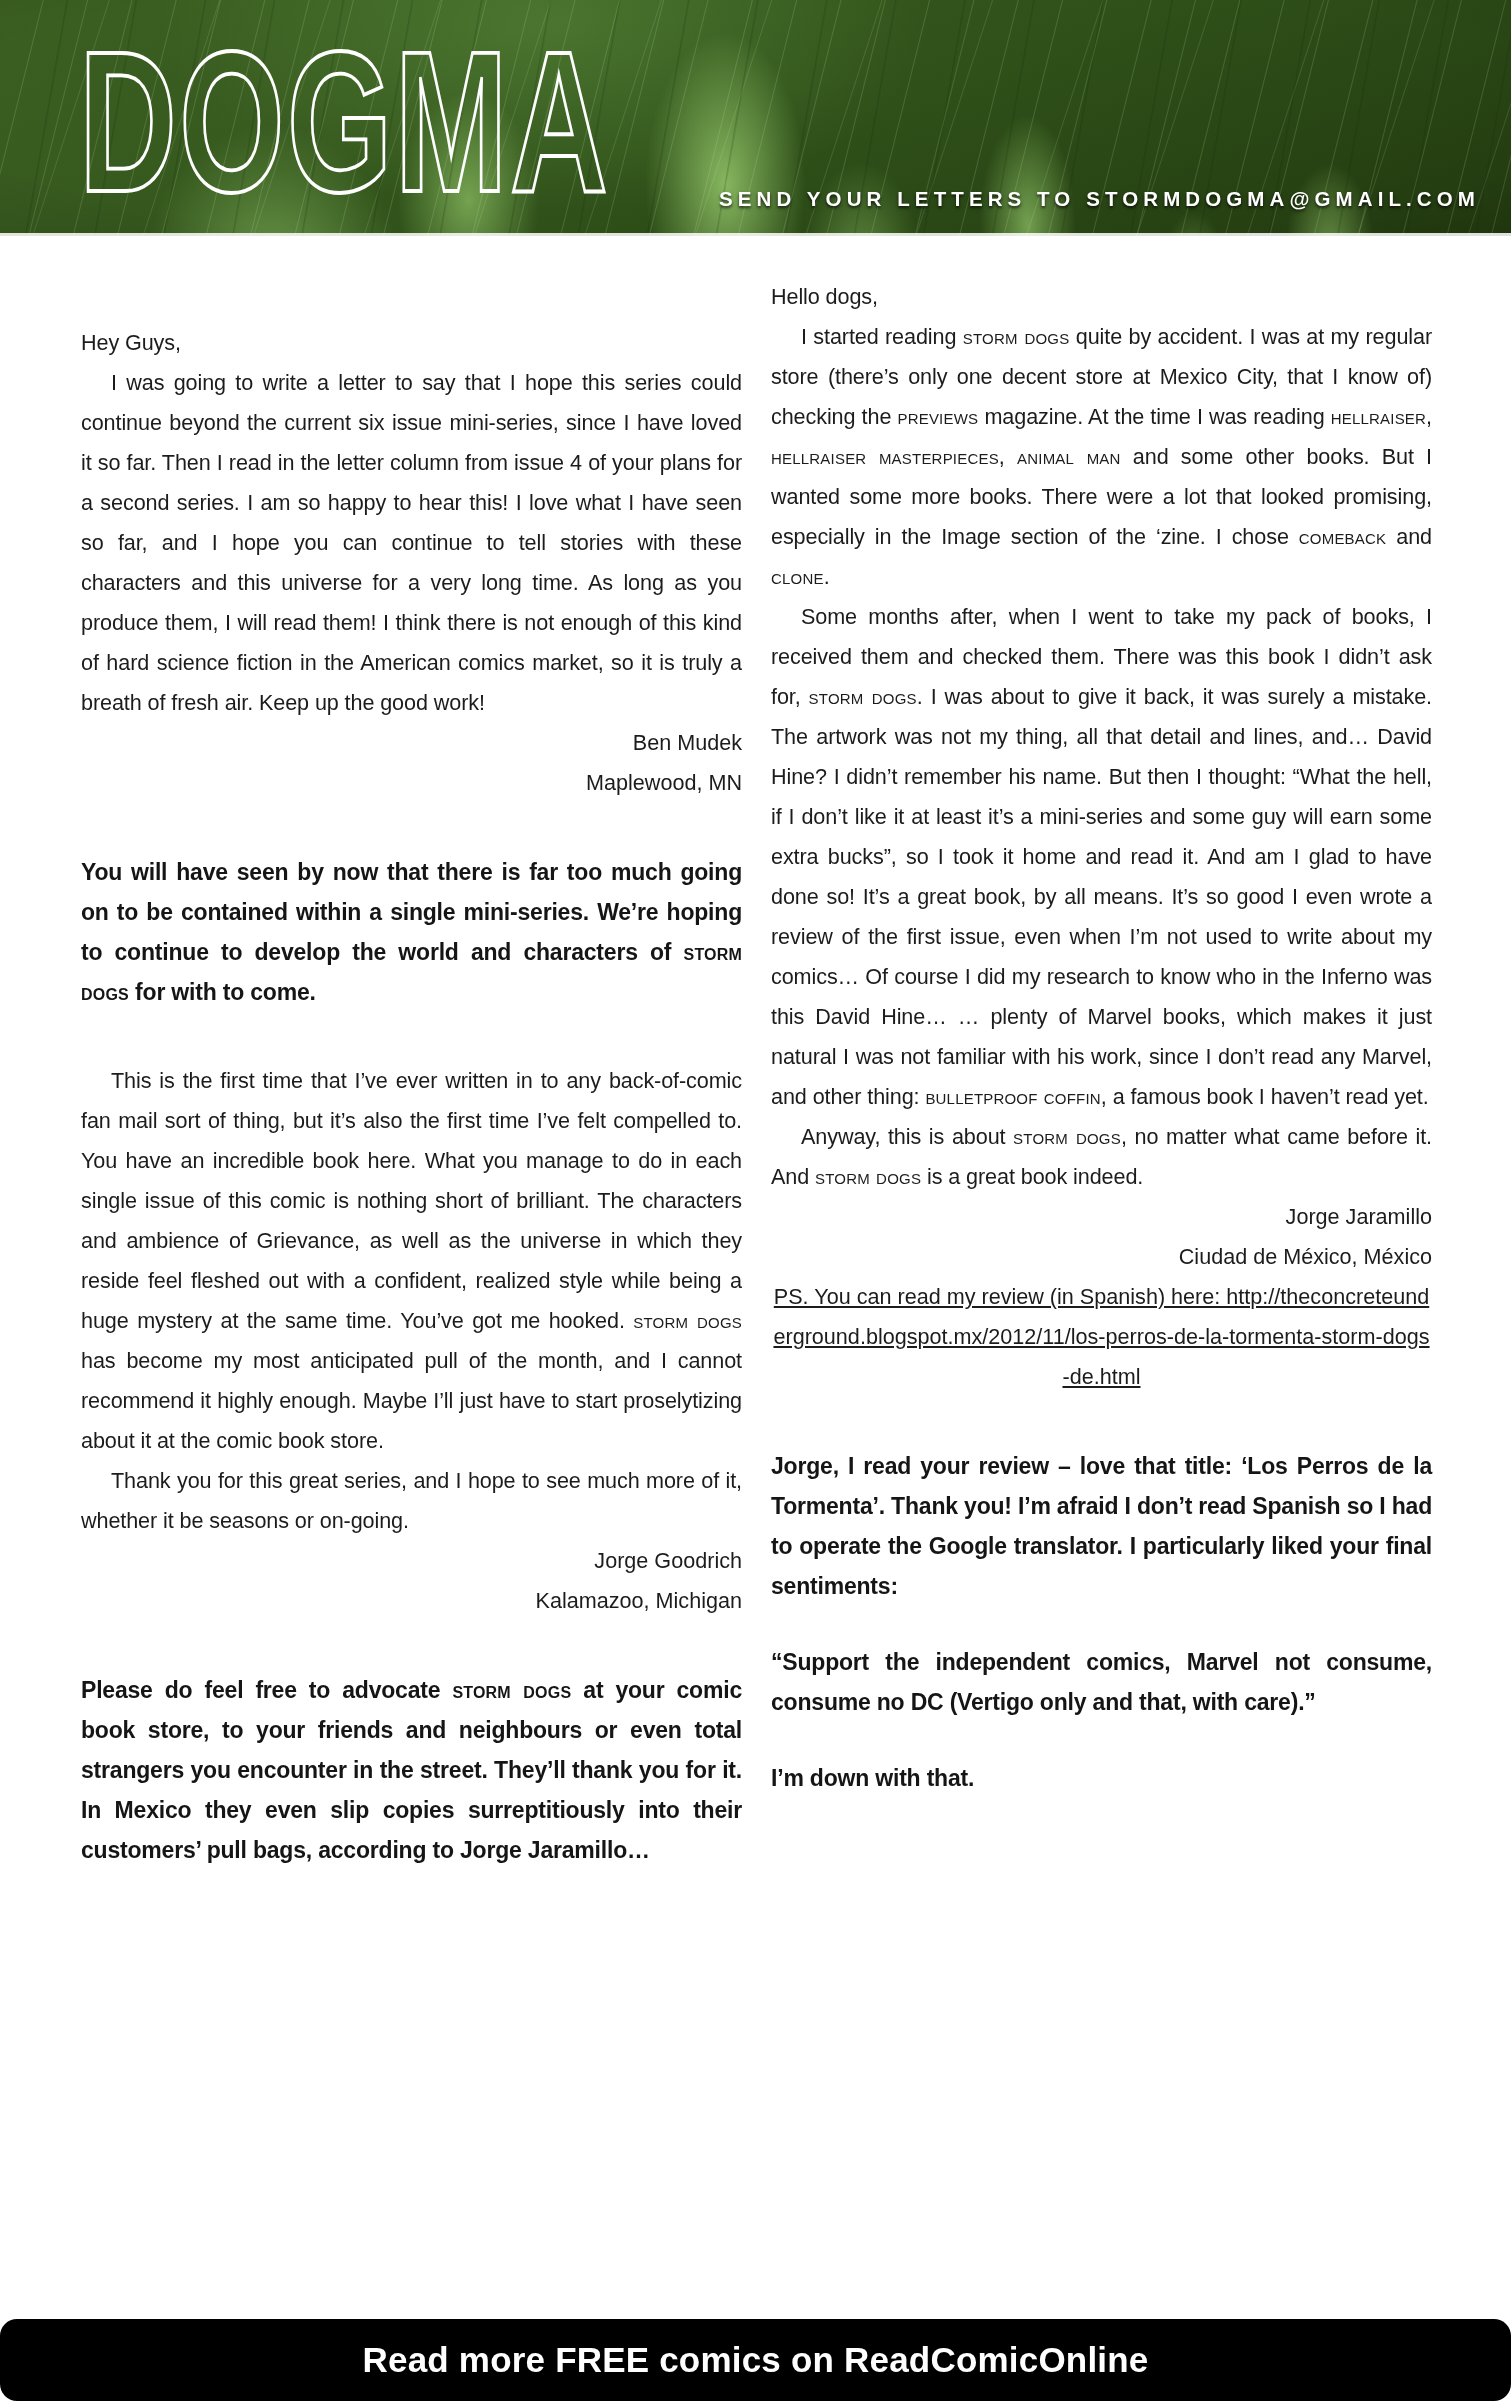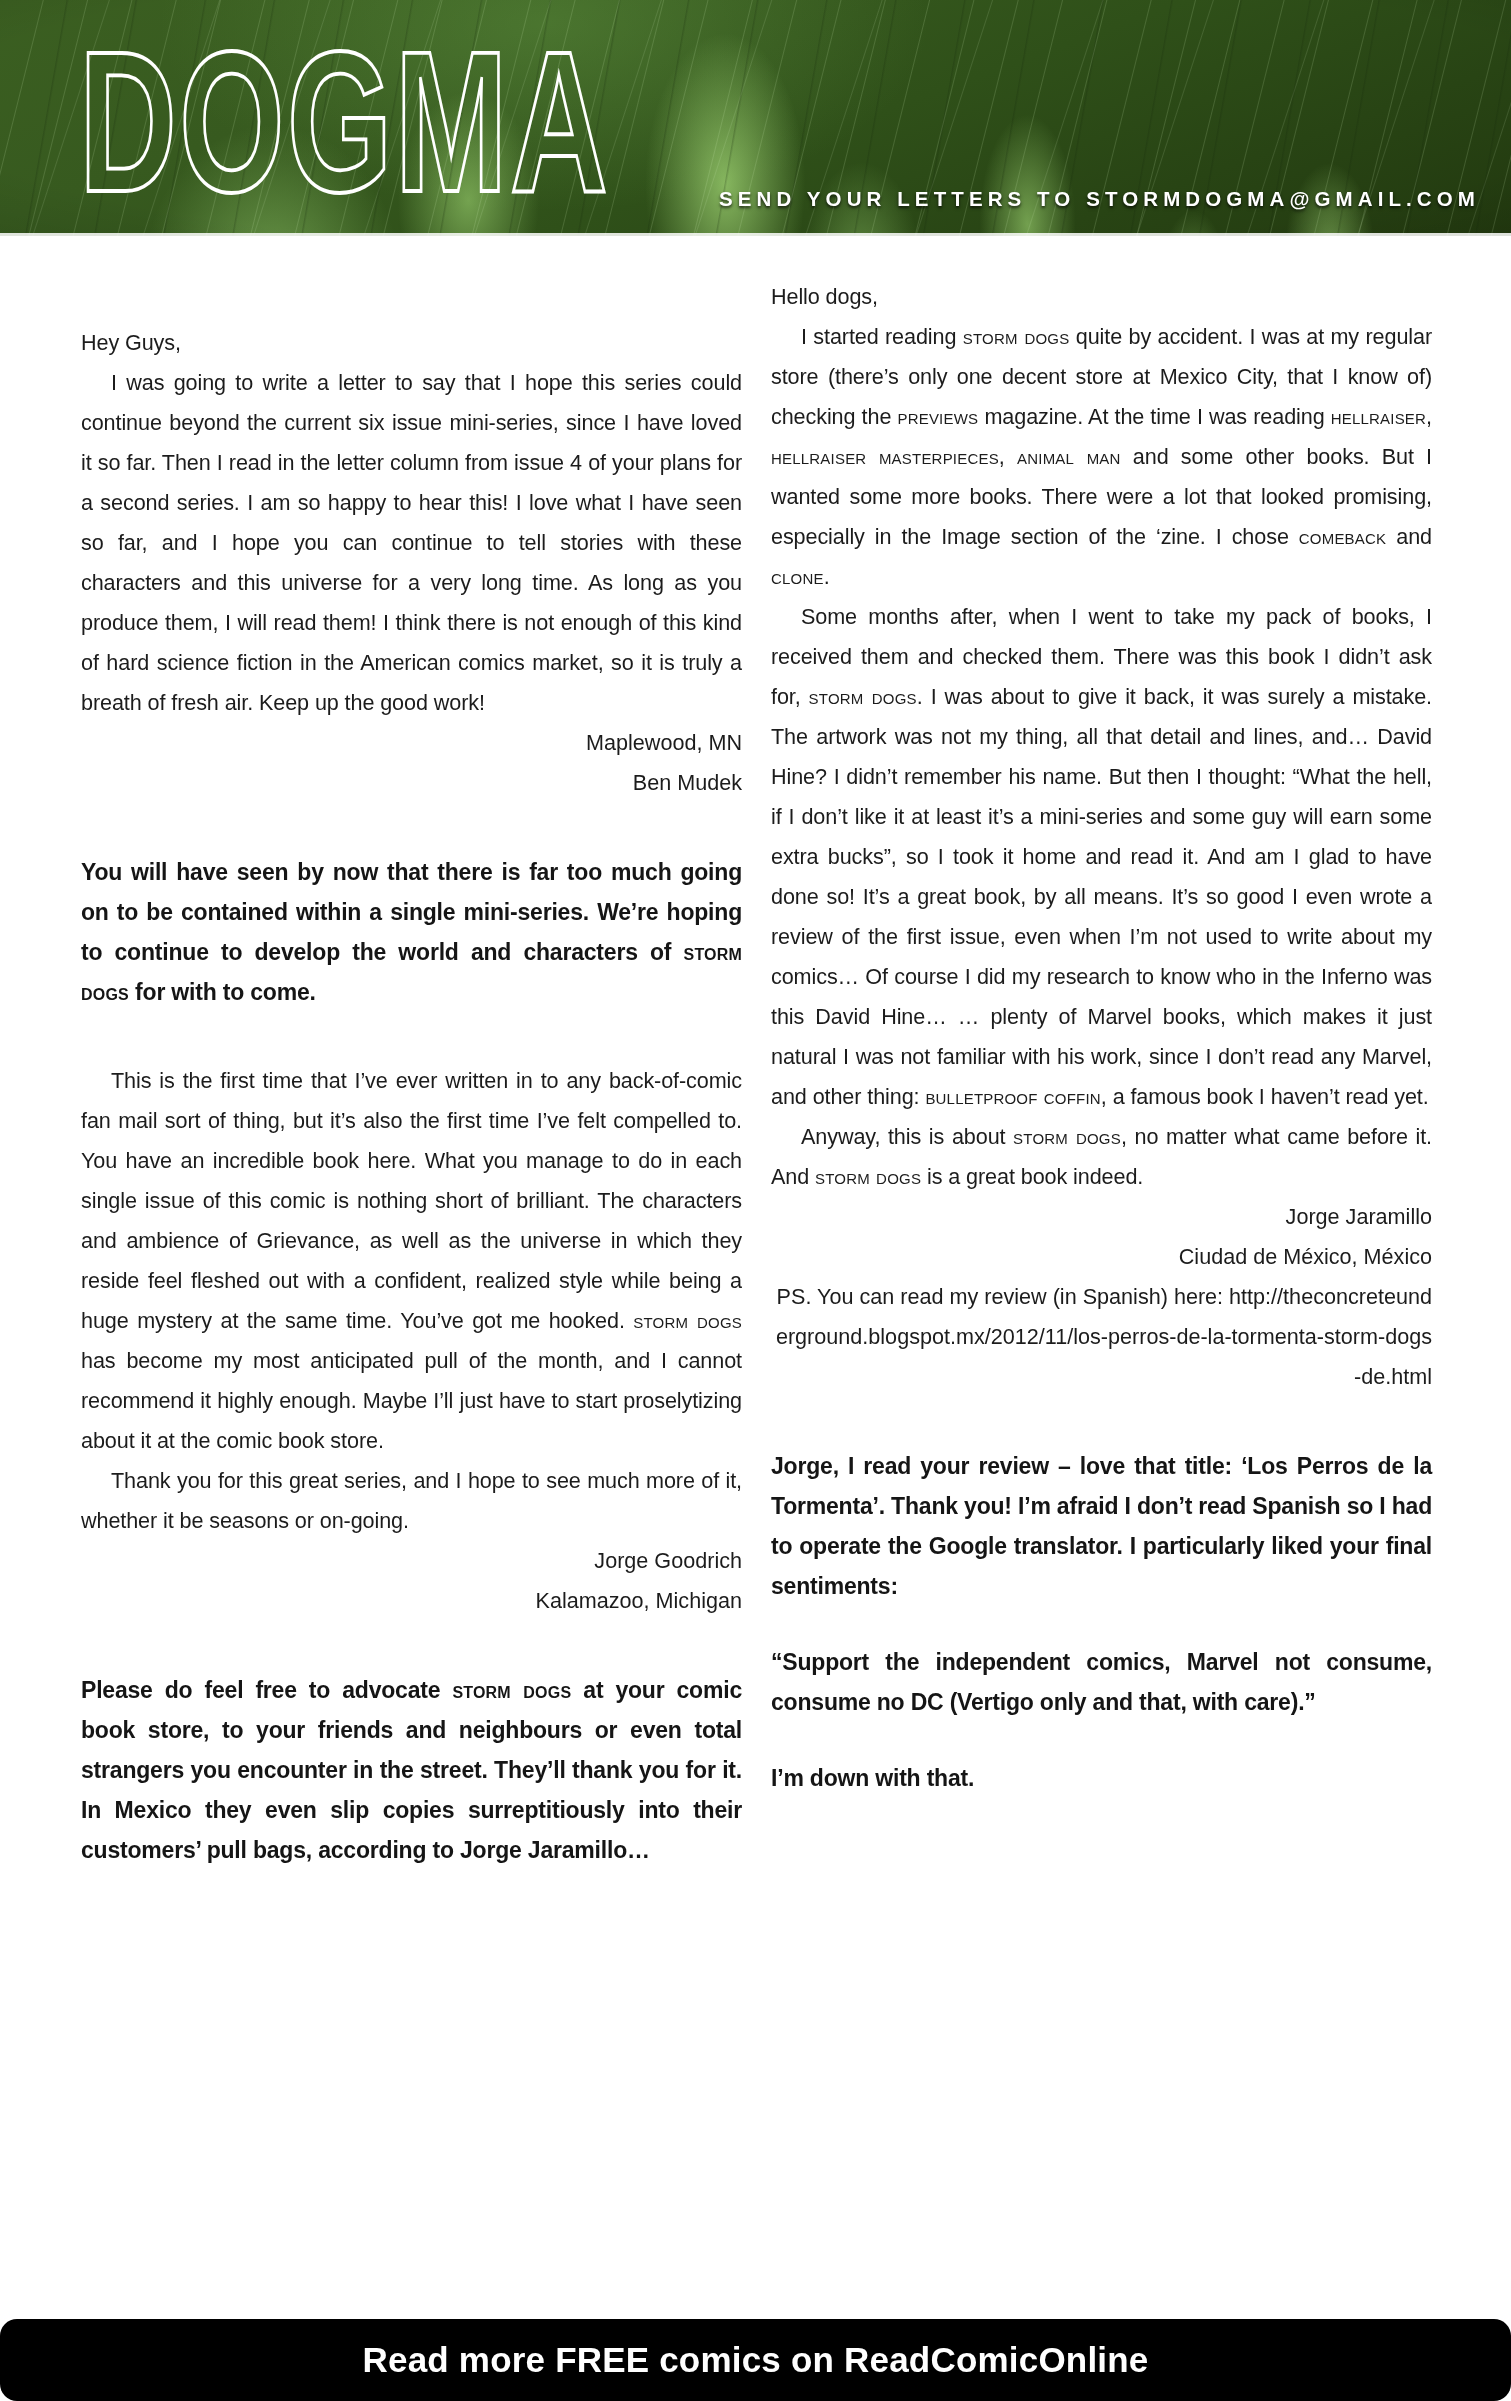--- a/index.html
+++ b/index.html
@@ -130,23 +130,24 @@
     font-size: 21.6px;
     line-height: 40px;
     color: #1c1c1c;
     text-align: right;
     margin: 0;
   }
   .url-line {
     font-size: 21.6px;
     line-height: 40px;
     color: #1c1c1c;
-    text-align: right;
+    text-align: center;
     margin: 0;
     word-break: break-all;
+    text-decoration: underline;
   }
   .reply-text {
     font-size: 23px;
     line-height: 40px;
     color: #151515;
     font-weight: 700;
     text-align: justify;
     text-justify: inter-word;
     letter-spacing: -0.2px;
     margin: 0;
@@ -195,22 +196,22 @@
   <div class="header-email">SEND YOUR LETTERS TO STORMDOGMA@GMAIL.COM</div>
   <div class="header-bottom-line"></div>
 </div>
 
 <div class="page-body">
 
   <div class="column col-left">
 
     <p class="letter-text no-justify">Hey Guys,</p>
     <p class="letter-text indent">I was going to write a letter to say that I hope this series could continue beyond the current six issue mini-series, since I have loved it so far. Then I read in the letter column from issue 4 of your plans for a second series. I am so happy to hear this! I love what I have seen so far, and I hope you can continue to tell stories with these characters and this universe for a very long time. As long as you produce them, I will read them! I think there is not enough of this kind of hard science fiction in the American comics market, so it is truly a breath of fresh air. Keep up the good work!</p>
+    <p class="sig">Ben Mudek</p>
     <p class="sig">Maplewood, MN</p>
-    <p class="sig">Ben Mudek</p>
 
     <div class="gap-lg"></div>
 
     <p class="reply-text"><span>You will have seen by now that there is far too much going on to be contained within a single mini-series. We’re hoping to continue to develop the world and characters of </span><span class="sc">Storm Dogs</span><span> for with to come.</span></p>
 
     <div class="gap-lg"></div>
 
     <p class="letter-text indent"><span>This is the first time that I’ve ever written in to any back-of-comic fan mail sort of thing, but it’s also the first time I’ve felt compelled to. You have an incredible book here. What you manage to do in each single issue of this comic is nothing short of brilliant. The characters and ambience of Grievance, as well as the universe in which they reside feel fleshed out with a confident, realized style while being a huge mystery at the same time. You’ve got me hooked. </span><span class="sc">Storm Dogs</span><span> has become my most anticipated pull of the month, and I cannot recommend it highly enough. Maybe I’ll just have to start proselytizing about it at the comic book store.</span></p>
     <p class="letter-text indent">Thank you for this great series, and I hope to see much more of it, whether it be seasons or on-going.</p>
     <p class="sig">Jorge Goodrich</p>

